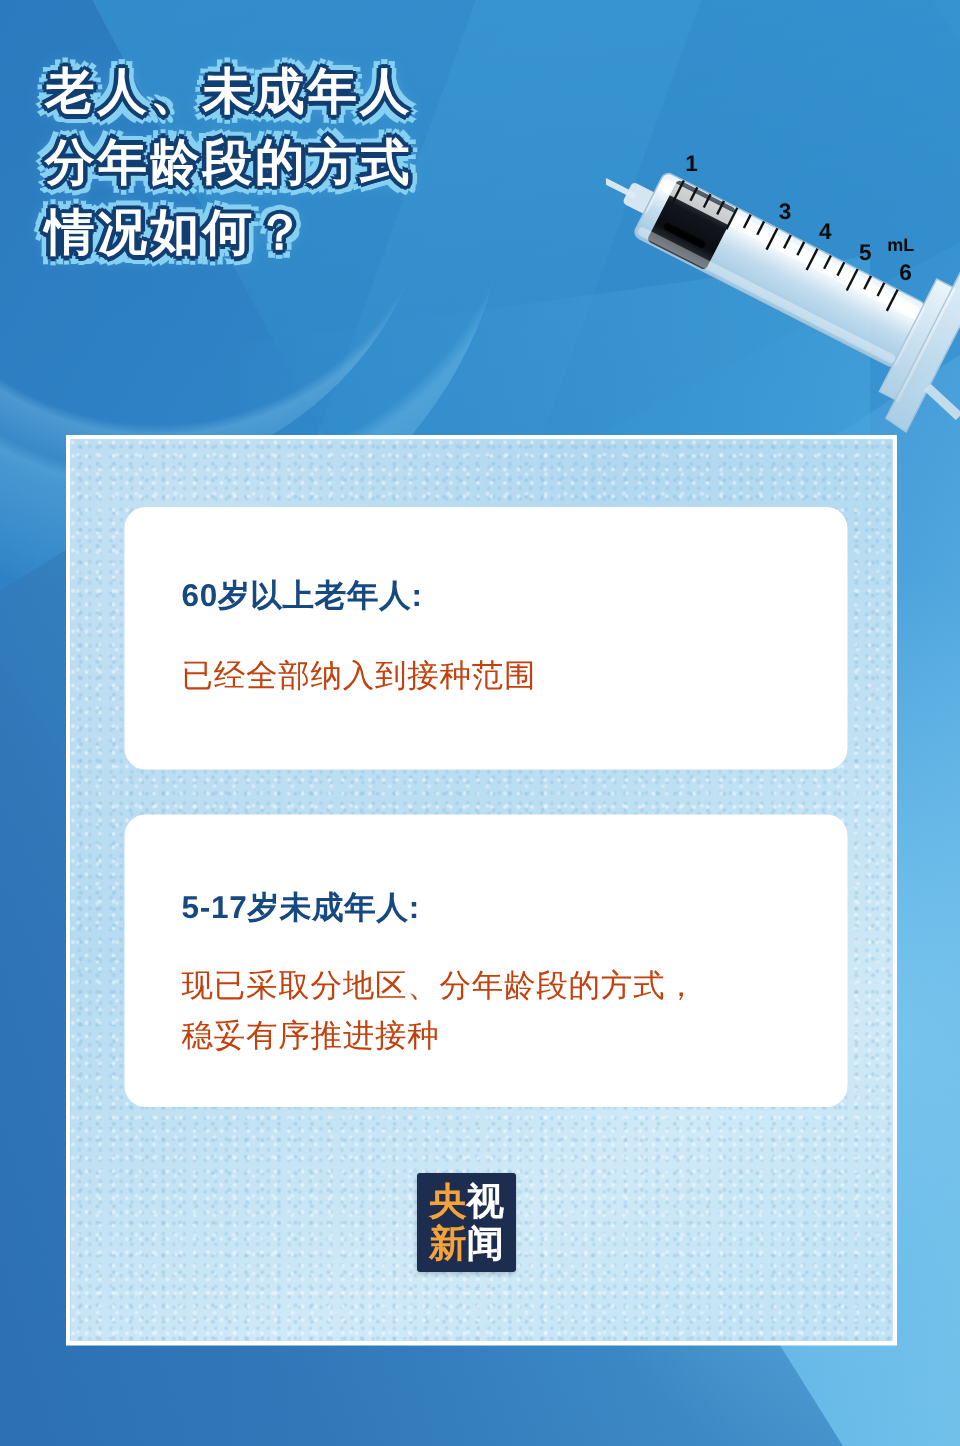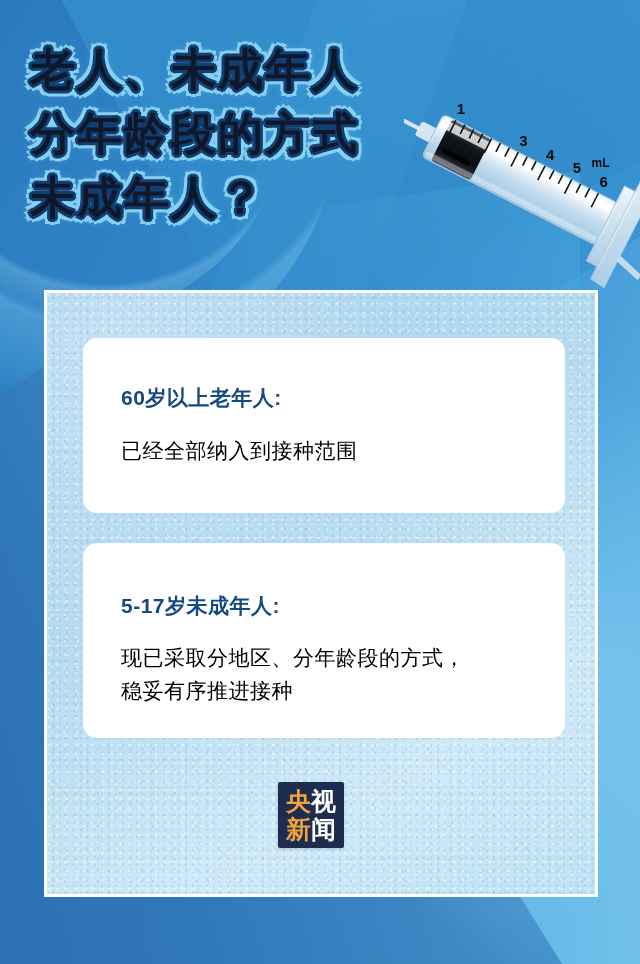--- a/index.html
+++ b/index.html
@@ -66,25 +66,25 @@
     transform:rotate(0deg);
     pointer-events:none;
   }
 
   
   .headline{
     position:absolute;left:30px;top:38px;width:470px;
     z-index:6;
   }
   .hl-line{
-    font-size:45px;
+    font-size:33px;
     font-weight:bold;
     letter-spacing:2px;
     line-height:1.42;
-    color:#0f172a;
+    color:#ffffff;
     white-space:nowrap;
     -webkit-text-stroke:0px;
     text-shadow:
       -2px -2px 0 #123f72, 2px -2px 0 #123f72, -2px 2px 0 #123f72, 2px 2px 0 #123f72,
       -3px 0 0 #123f72, 3px 0 0 #123f72, 0 -3px 0 #123f72, 0 3px 0 #123f72,
       -5px -5px 0 #86d0f2, 5px -5px 0 #86d0f2, -5px 5px 0 #86d0f2, 5px 5px 0 #86d0f2,
       -6px 0 0 #86d0f2, 6px 0 0 #86d0f2, 0 -6px 0 #86d0f2, 0 6px 0 #86d0f2,
       0 0 12px rgba(130,210,245,.95);
   }
 
@@ -117,21 +117,21 @@
     box-sizing:border-box;
     z-index:3;
   }
   .card-1{top:45px;height:175px;}
   .card-2{top:250px;height:195px;}
   .card-title{
     color:#15497f;font-size:21px;font-weight:bold;letter-spacing:.5px;
     line-height:1.2;
   }
   .card-body{
-    color:#000000;font-size:21px;font-weight:normal;letter-spacing:.5px;
+    color:#c2410c;font-size:21px;font-weight:normal;letter-spacing:.5px;
     line-height:1.55;margin-top:12px;
   }
   .c1-title{position:absolute;left:38px;top:47px;}
   .c1-body{position:absolute;left:38px;top:85px;}
   .c2-title{position:absolute;left:38px;top:50px;}
   .c2-body{position:absolute;left:38px;top:88px;margin-top:11px;}
 
   
   .logo{
     position:absolute;left:278px;top:782px;width:66px;height:66px;
@@ -230,21 +230,21 @@
       <path d="M208 60 L222 60 L222 144 L208 144 Z" fill="url(#flangeG)" stroke="#a8c8dc" stroke-width="1"></path>
       <path d="M220 46 L236 44 L236 160 L220 158 Z" fill="url(#flangeG)" stroke="#a8c8dc" stroke-width="1" opacity="0.95"></path>
       <path d="M234 74 L262 68 L264 74 L236 82 Z" fill="#cfe2ee" opacity="0.9"></path>
       <path d="M234 130 L262 138 L264 132 L236 124 Z" fill="#cfe2ee" opacity="0.9"></path>
     </g>
   </svg>
 
   <div class="headline">
     <div class="hl-line">老人、未成年人</div>
     <div class="hl-line">分年龄段的方式</div>
-    <div class="hl-line">未成年人？</div>
+    <div class="hl-line">情况如何？</div>
   </div>
 
   <div class="panel">
 
     <div class="card card-1">
       <div class="card-title c1-title">60岁以上老年人:</div>
       <div class="card-body c1-body">
         <div>已经全部纳入到接种范围</div>
       </div>
     </div>

